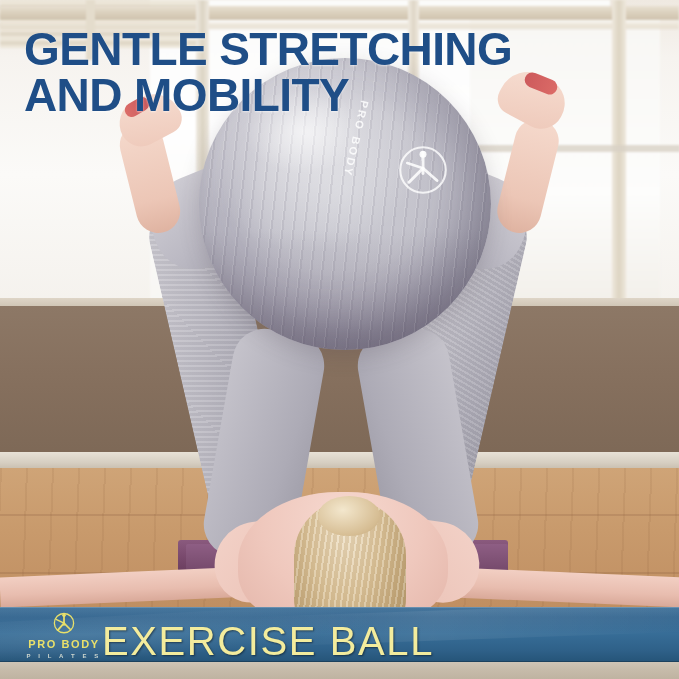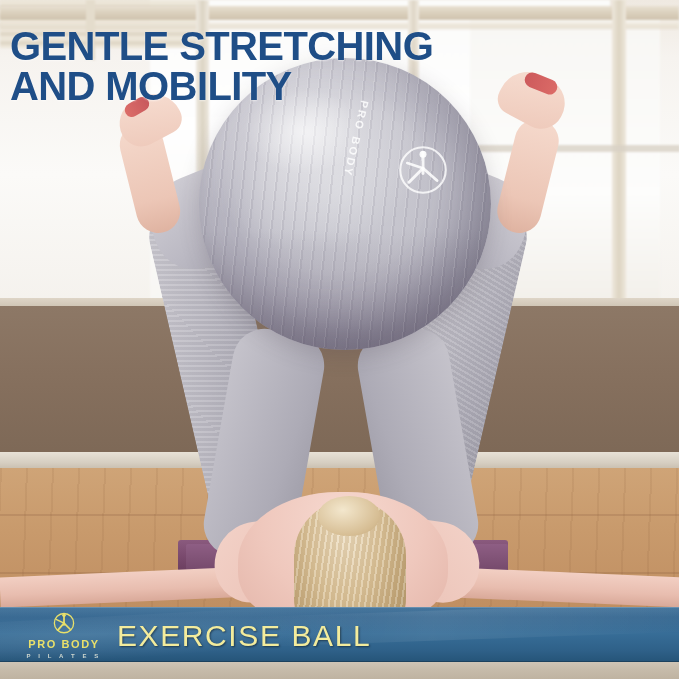--- a/index.html
+++ b/index.html
@@ -243,22 +243,22 @@
   .ball-brand {
     position:absolute; left:172px; top:44px;
     font-size:11px; letter-spacing:2.5px; font-weight:700;
     color:rgba(255,255,255,.82);
     transform:rotate(103deg); transform-origin:left top;
     white-space:nowrap;
   }
 
   
   .headline {
-    position:absolute; left:10px; top:27px;
-    font-size:40px; line-height:.99; font-weight:800;
+    position:absolute; left:24px; top:27px;
+    font-size:46px; line-height:.99; font-weight:800;
     letter-spacing:-0.6px;
     color:#1f4e87;
     text-shadow:0 1px 2px rgba(255,255,255,.55);
     white-space:pre-line;
   }
   .subhead {
     position:absolute; left:19px; top:144px;
     font-size:24px; line-height:1.18; font-weight:600;
     color:#1c1c1c;
     text-shadow:0 1px 2px rgba(255,255,255,.5);
@@ -296,22 +296,22 @@
   .brand-name {
     font-size:11px; font-weight:800; letter-spacing:1.6px;
     color:#e9e06a; line-height:1; margin-top:1px;
   }
   .brand-sub {
     font-size:6px; font-weight:700; letter-spacing:3.1px;
     color:#cdd6cf; line-height:1; margin-top:3px;
   }
 
   .banner-title {
-    position:absolute; left:117px; top:12px;
-    font-size:30px; font-weight:400; letter-spacing:1.6px;
+    position:absolute; left:102px; top:12px;
+    font-size:40px; font-weight:400; letter-spacing:1.6px;
     color:#f3ec9d;
     text-shadow:1px 1px 2px rgba(0,0,0,.45);
   }
 
   
   .below-banner {
     position:absolute; left:0; top:662px; width:679px; height:17px;
     background:linear-gradient(180deg,#cfc5b6 0%,#c7bcab 40%,#bfb3a1 100%);
   }
 </style>

